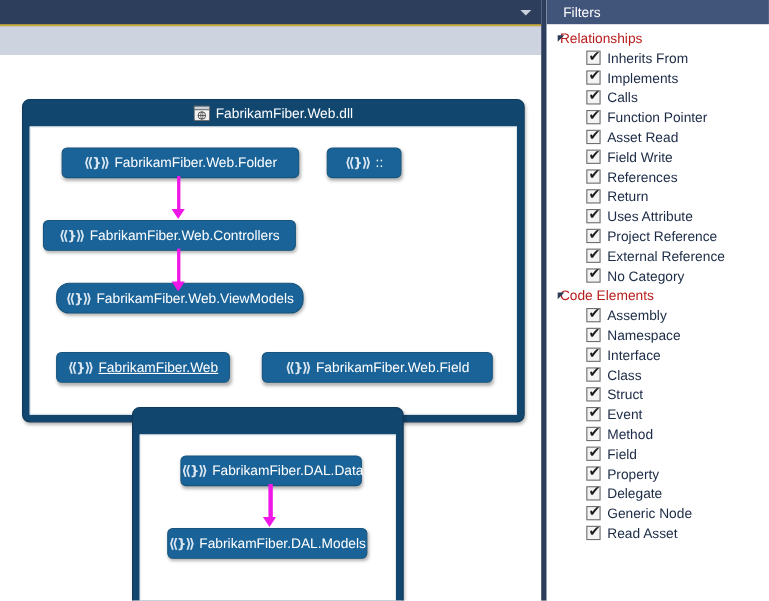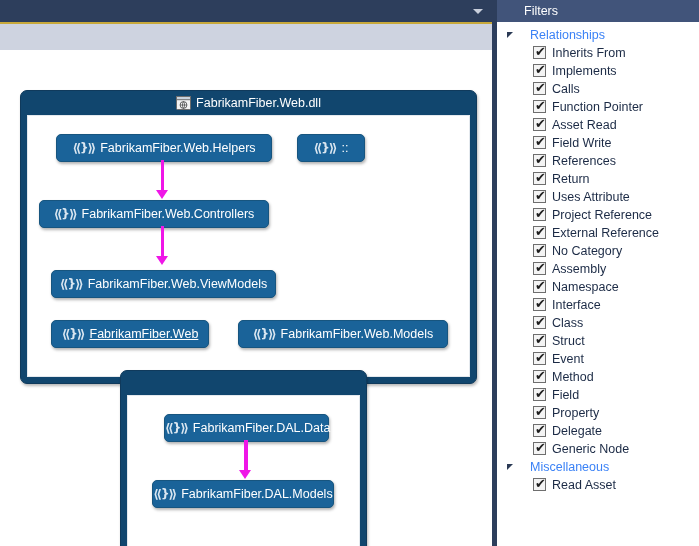--- a/index.html
+++ b/index.html
@@ -147,40 +147,40 @@
     width: 202px;
     height: 546px;
     background: #ffffff;
   }
   #filters-header {
     height: 22px;
     line-height: 22px;
     background: #41547a;
     color: #ffffff;
     font-size: 12.5px;
-    padding-left: 27px;
+    padding-left: 15px;
     box-sizing: border-box;
     user-select: none;
   }
   #filters-list {
     position: absolute;
     left: 0; top: 22px;
     width: 202px;
     height: 524px;
     overflow: hidden;
     padding-top: 4px;
     box-sizing: border-box;
   }
   .group-row {
     position: relative;
     height: 18px;
     line-height: 18px;
-    padding-left: 33px;
-    font-size: 12.5px;
-    color: #3b82f6;
+    padding-left: 12px;
+    font-size: 12.5px;
+    color: #b91c1c;
     white-space: nowrap;
     user-select: none;
   }
   .group-row .tri {
     position: absolute;
     left: 10px;
     top: 6px;
     width: 0; height: 0;
     border-top: 6px solid #2b3a55;
     border-right: 6px solid transparent;
@@ -250,41 +250,41 @@
               <rect x="0.5" y="0.5" width="14" height="13" rx="1" fill="#f2f2f2" stroke="#6d6d6d"></rect>
               <rect x="0.5" y="0.5" width="14" height="3.2" fill="#c9d3de" stroke="#6d6d6d"></rect>
               <circle cx="7.5" cy="9" r="3.4" fill="#ffffff" stroke="#4a4a4a" stroke-width="0.9"></circle>
               <path d="M4.1 9h6.8M7.5 5.6c1.4 1.6 1.4 5.2 0 6.8M7.5 5.6c-1.4 1.6-1.4 5.2 0 6.8" fill="none" stroke="#4a4a4a" stroke-width="0.8"></path>
             </svg>
           </span><span>FabrikamFiber.Web.dll</span>
         </div>
         <div class="assembly-body">
 
           <div class="ns-node" style="left:28px; top:18px; width:214px;">
-            <span class="brace">⟪}⟫</span><span>FabrikamFiber.Web.Helpers</span>
+            <span class="brace">⟪}⟫</span><span>FabrikamFiber.Web.Folder</span>
           </div>
 
           <div class="ns-node" style="left:269px; top:18px; width:66px;">
             <span class="brace">⟪}⟫</span><span>::</span>
           </div>
 
           <div class="ns-node" style="left:11px; top:84px; width:228px;">
             <span class="brace">⟪}⟫</span><span>FabrikamFiber.Web.Controllers</span>
           </div>
 
-          <div class="ns-node" style="left:23px; top:154px; width:223px;">
+          <div class="ns-node" style="left:23px; top:141px; width:223px;border-radius:12px;">
             <span class="brace">⟪}⟫</span><span>FabrikamFiber.Web.ViewModels</span>
           </div>
 
           <div class="ns-node" style="left:23px; top:204px; width:156px;text-decoration:underline;">
             <span class="brace">⟪}⟫</span><span>FabrikamFiber.Web</span>
           </div>
 
           <div class="ns-node" style="left:210px; top:204px; width:208px;">
-            <span class="brace">⟪}⟫</span><span>FabrikamFiber.Web.Models</span>
+            <span class="brace">⟪}⟫</span><span>FabrikamFiber.Web.Field</span>
           </div>
 
           <div class="edge" style="left:133px; top:44px; width:3px; height:31px;"></div>
           <div class="edge-head" style="left:128px; top:74px;"></div>
 
           <div class="edge" style="left:133px; top:110px; width:3px; height:31px;"></div>
           <div class="edge-head" style="left:128px; top:140px;"></div>
         </div>
       </div>
 
@@ -345,20 +345,21 @@
           </span><span>Uses Attribute</span></div>
         <div class="item-row"><span class="cb">
             <span class="tick">✔</span>
           </span><span>Project Reference</span></div>
         <div class="item-row"><span class="cb">
             <span class="tick">✔</span>
           </span><span>External Reference</span></div>
         <div class="item-row"><span class="cb">
             <span class="tick">✔</span>
           </span><span>No Category</span></div>
+        <div class="group-row"><span class="tri"></span><span>Code Elements</span></div>
         <div class="item-row"><span class="cb">
             <span class="tick">✔</span>
           </span><span>Assembly</span></div>
         <div class="item-row"><span class="cb">
             <span class="tick">✔</span>
           </span><span>Namespace</span></div>
         <div class="item-row"><span class="cb">
             <span class="tick">✔</span>
           </span><span>Interface</span></div>
         <div class="item-row"><span class="cb">
@@ -378,20 +379,19 @@
           </span><span>Field</span></div>
         <div class="item-row"><span class="cb">
             <span class="tick">✔</span>
           </span><span>Property</span></div>
         <div class="item-row"><span class="cb">
             <span class="tick">✔</span>
           </span><span>Delegate</span></div>
         <div class="item-row"><span class="cb">
             <span class="tick">✔</span>
           </span><span>Generic Node</span></div>
-        <div class="group-row"><span class="tri"></span><span>Miscellaneous</span></div>
         <div class="item-row"><span class="cb">
             <span class="tick">✔</span>
           </span><span>Read Asset</span></div>
       </div>
   </div>
 
 </div>
 
 </body></html>

